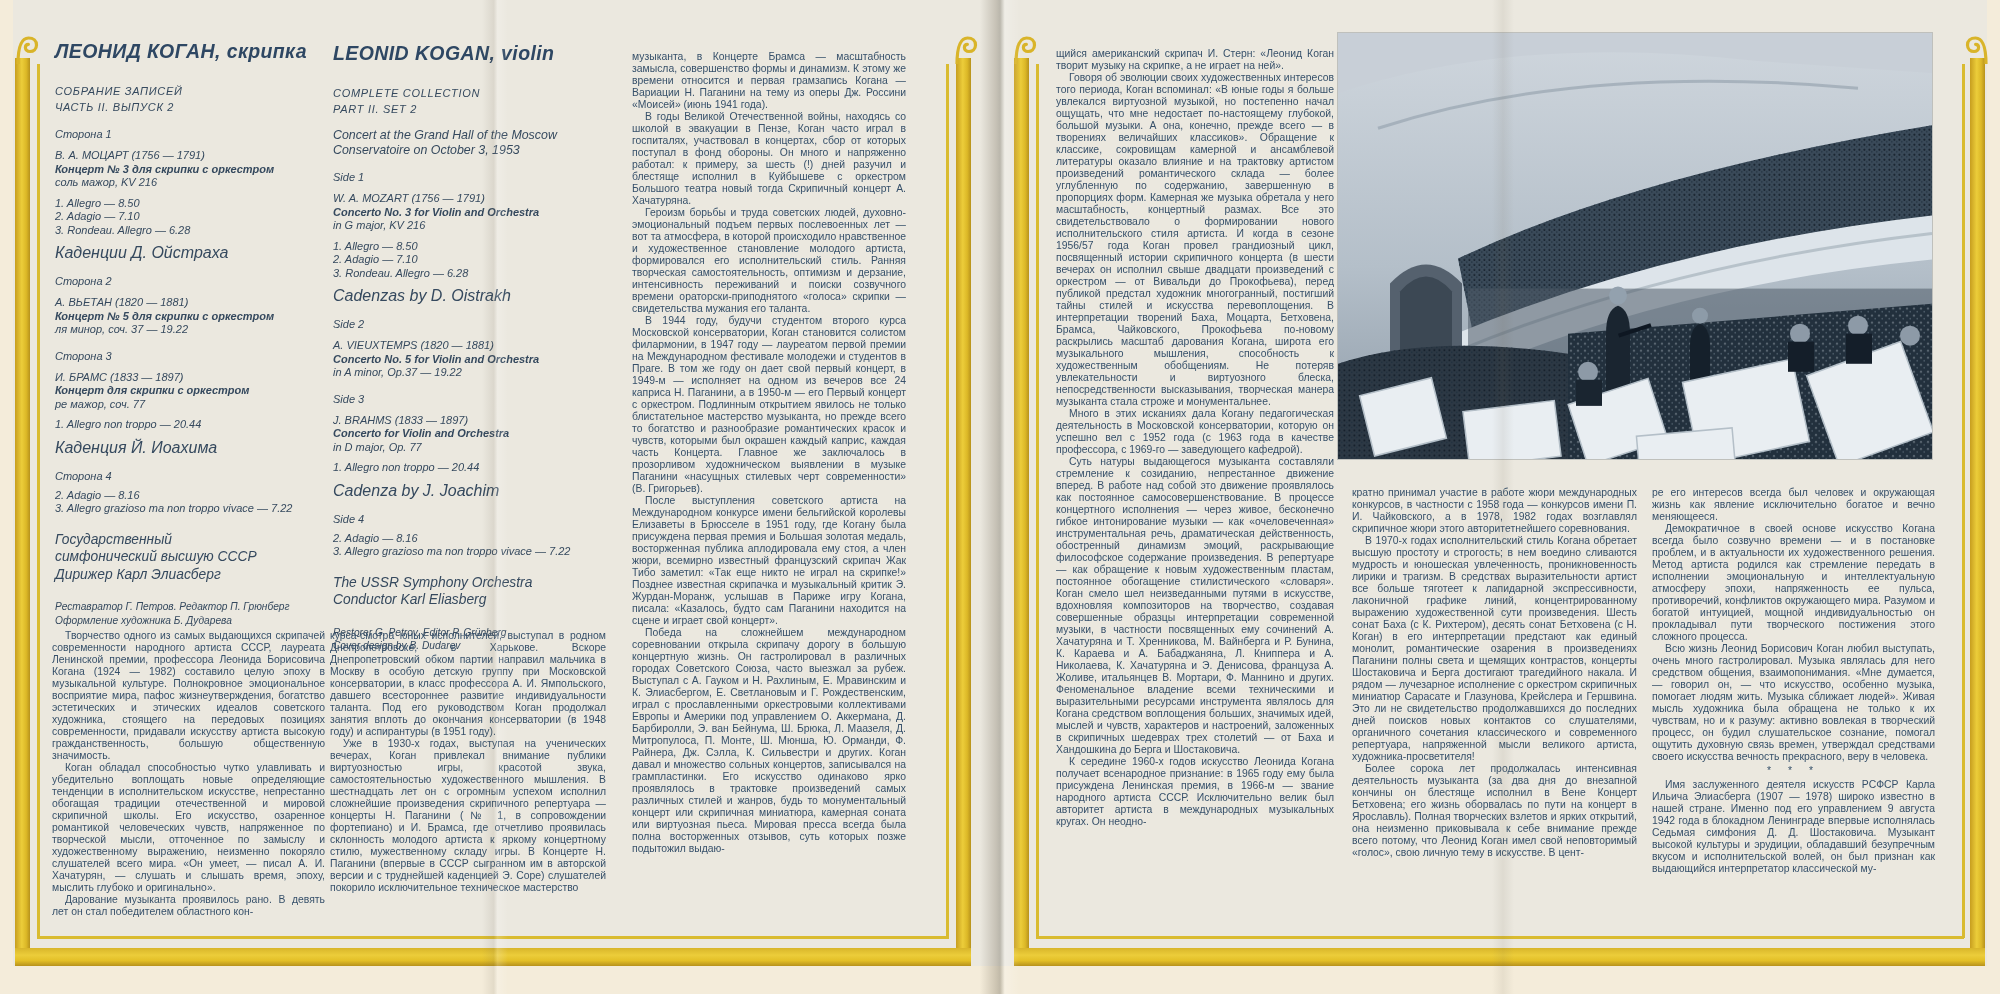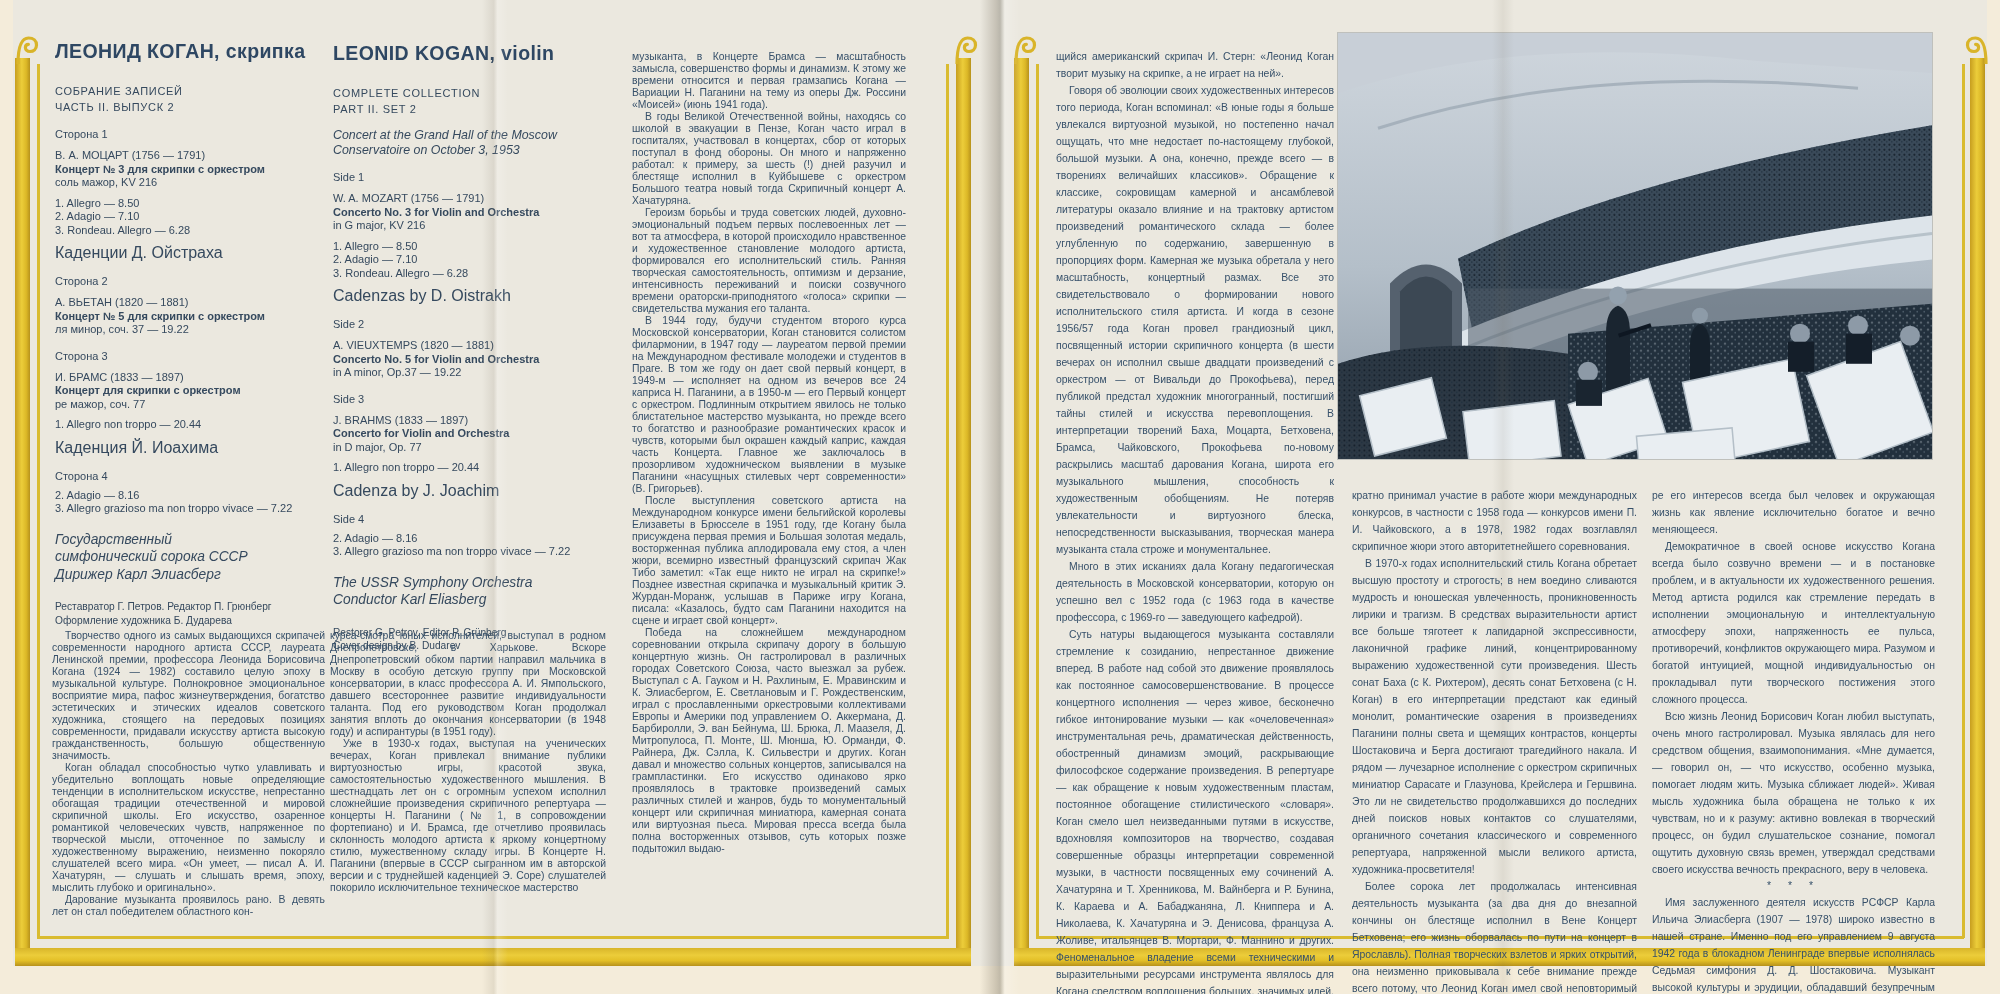--- a/index.html
+++ b/index.html
@@ -30,41 +30,41 @@
   .crease{position:absolute;top:0;bottom:0;pointer-events:none;}
   #crease-mid-left{left:482px;width:26px;
     background:linear-gradient(90deg,rgba(0,0,0,0),rgba(110,100,80,.13) 45%,rgba(255,255,255,.2) 60%,rgba(0,0,0,0));}
   #crease-gutter{left:980px;width:40px;
     background:linear-gradient(90deg,rgba(0,0,0,0),rgba(90,80,60,.25) 40%,rgba(60,55,40,.28) 50%,rgba(255,255,255,.22) 62%,rgba(0,0,0,0));}
   #crease-mid-right{left:1492px;width:22px;
     background:linear-gradient(90deg,rgba(0,0,0,0),rgba(110,100,80,.10) 50%,rgba(0,0,0,0));}
 
   
   .col{position:absolute;}
-  .tl p{margin:0;}
+  .tl p{margin:0;font-style:italic;}
   .tl .artist{font-size:19.5px;font-weight:bold;letter-spacing:.4px;margin-bottom:20px;color:#2e4763;}
   .tl .caps{font-size:11px;line-height:16px;letter-spacing:.7px;}
   .tl .concert{font-size:12.4px;line-height:15px;margin-top:11px;}
   .tl.en .concert{font-style:italic;}
   .tl .side{font-size:11px;margin-top:13px;}
   .tl .composer{font-size:11px;line-height:13.5px;margin-top:9px;}
   .tl .work{font-size:11px;line-height:13.5px;font-weight:bold;}
   .tl .detail{font-size:11px;line-height:13.5px;}
   .tl .mov{font-size:11px;line-height:13.5px;}
   .tl .first{margin-top:7px;}
   .tl .cad{font-size:16px;margin-top:7px;}
   .tl .orch{font-size:13.8px;font-style:italic;line-height:17.5px;}
   .tl .orch.first{margin-top:15px;}
   .tl .credit{font-size:10.2px;line-height:13.5px;}
   .tl .credit.first{margin-top:17px;}
 
   
   .essay p{margin:0;font-size:10.4px;line-height:12px;text-align:justify;
     text-indent:13px;color:#36506a;}
-  .essay.tight p{line-height:17px;}
+  .essay.tight p{line-height:12px;}
   .essay.cont p:first-child{text-indent:0;}
   .essay p.stars{text-align:center;text-indent:0;letter-spacing:7px;line-height:16px;}
 
   
   #photo{position:absolute;left:1338px;top:33px;width:594px;height:426px;
     background:#9fadba;box-shadow:0 0 0 1px rgba(60,70,85,.25);}
   #photo svg{display:block;width:100%;height:100%;}
 </style>
 </head>
 <body>
@@ -126,21 +126,21 @@
     <p class="side">Сторона 3</p>
     <p class="composer">И. БРАМС (1833 — 1897)</p>
     <p class="work">Концерт для скрипки с оркестром</p>
     <p class="detail">ре мажор, соч. 77</p>
     <p class="mov first">1. Allegro non troppo — 20.44</p>
     <p class="cad">Каденция Й. Иоахима</p>
     <p class="side">Сторона 4</p>
     <p class="mov first">2. Adagio — 8.16</p>
     <p class="mov">3. Allegro grazioso ma non troppo vivace — 7.22</p>
     <p class="orch first">Государственный</p>
-    <p class="orch">симфонический сорока СССР</p>
+    <p class="orch">симфонический высшую СССР</p>
     <p class="orch">Дирижер Карл Элиасберг</p>
     <p class="credit first">Реставратор Г. Петров. Редактор П. Грюнберг</p>
     <p class="credit">Оформление художника Б. Дударева</p>
   </div>
 <div class="col" style="left:52px;top:630px;width:273px;">
   <div class="essay">
       <p>Творчество одного из самых выдающихся скрипачей современности народного артиста СССР, лауреата Ленинской премии, профессора Леонида Борисовича Когана (1924 — 1982) составило целую эпоху в музыкальной культуре. Полнокровное эмоциональное восприятие мира, пафос жизнеутверждения, богатство эстетических и этических идеалов советского художника, стоящего на передовых позициях современности, придавали искусству артиста высокую гражданственность, большую общественную значимость.</p>
       <p>Коган обладал способностью чутко улавливать и убедительно воплощать новые определяющие тенденции в исполнительском искусстве, непрестанно обогащая традиции отечественной и мировой скрипичной школы. Его искусство, озаренное романтикой человеческих чувств, напряженное по творческой мысли, отточенное по замыслу и художественному выражению, неизменно покоряло слушателей всего мира. «Он умеет, — писал А. И. Хачатурян, — слушать и слышать время, эпоху, мыслить глубоко и оригинально».</p>
       <p>Дарование музыканта проявилось рано. В девять лет он стал победителем областного кон-</p>
     </div>

